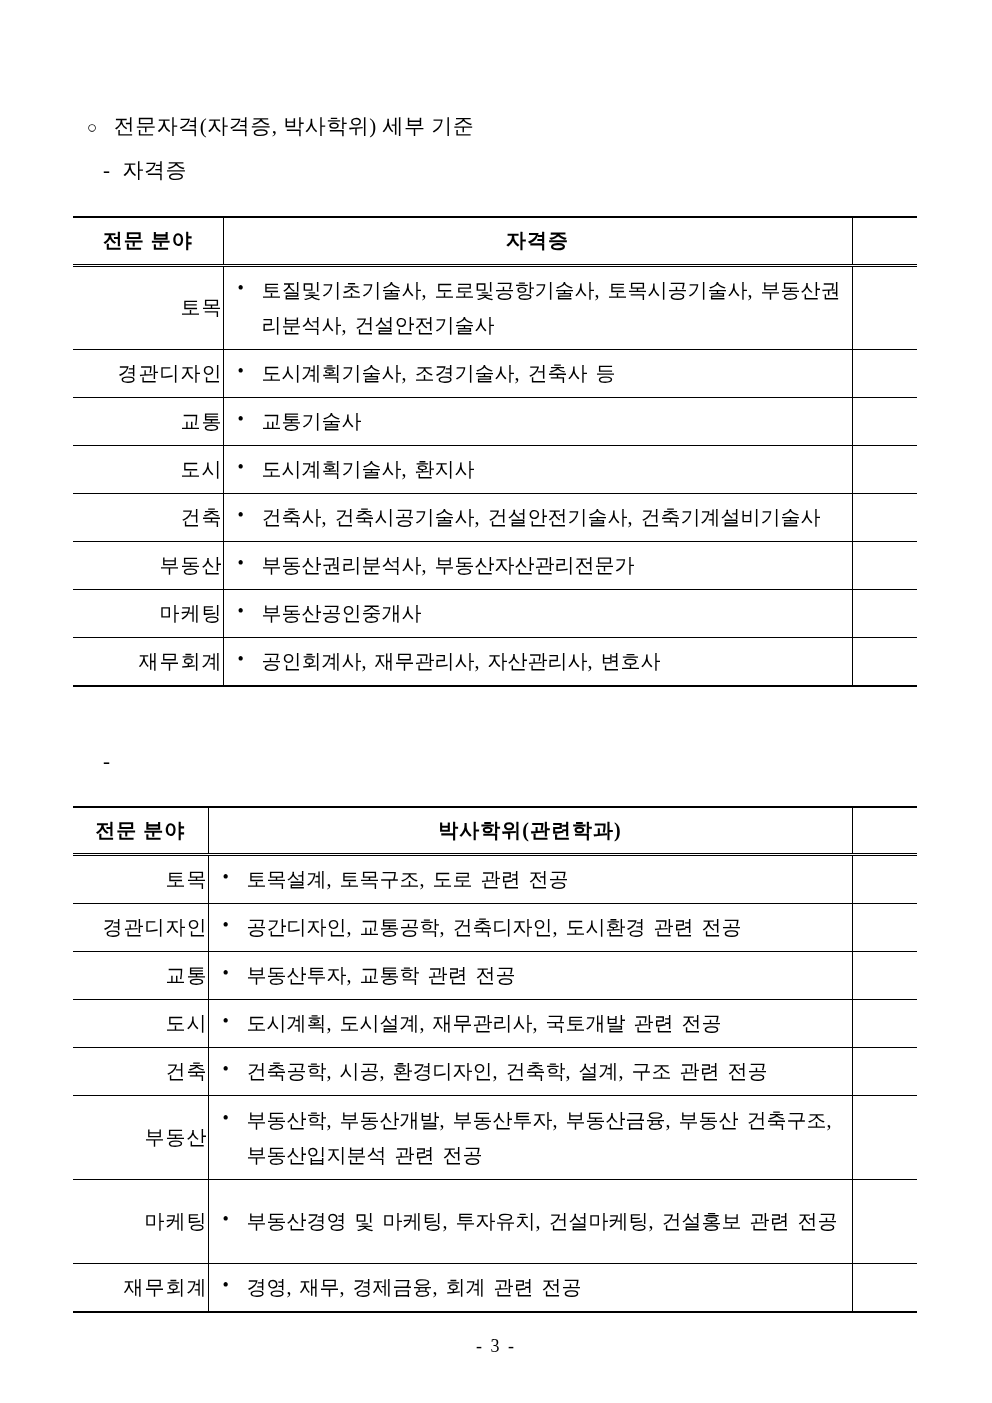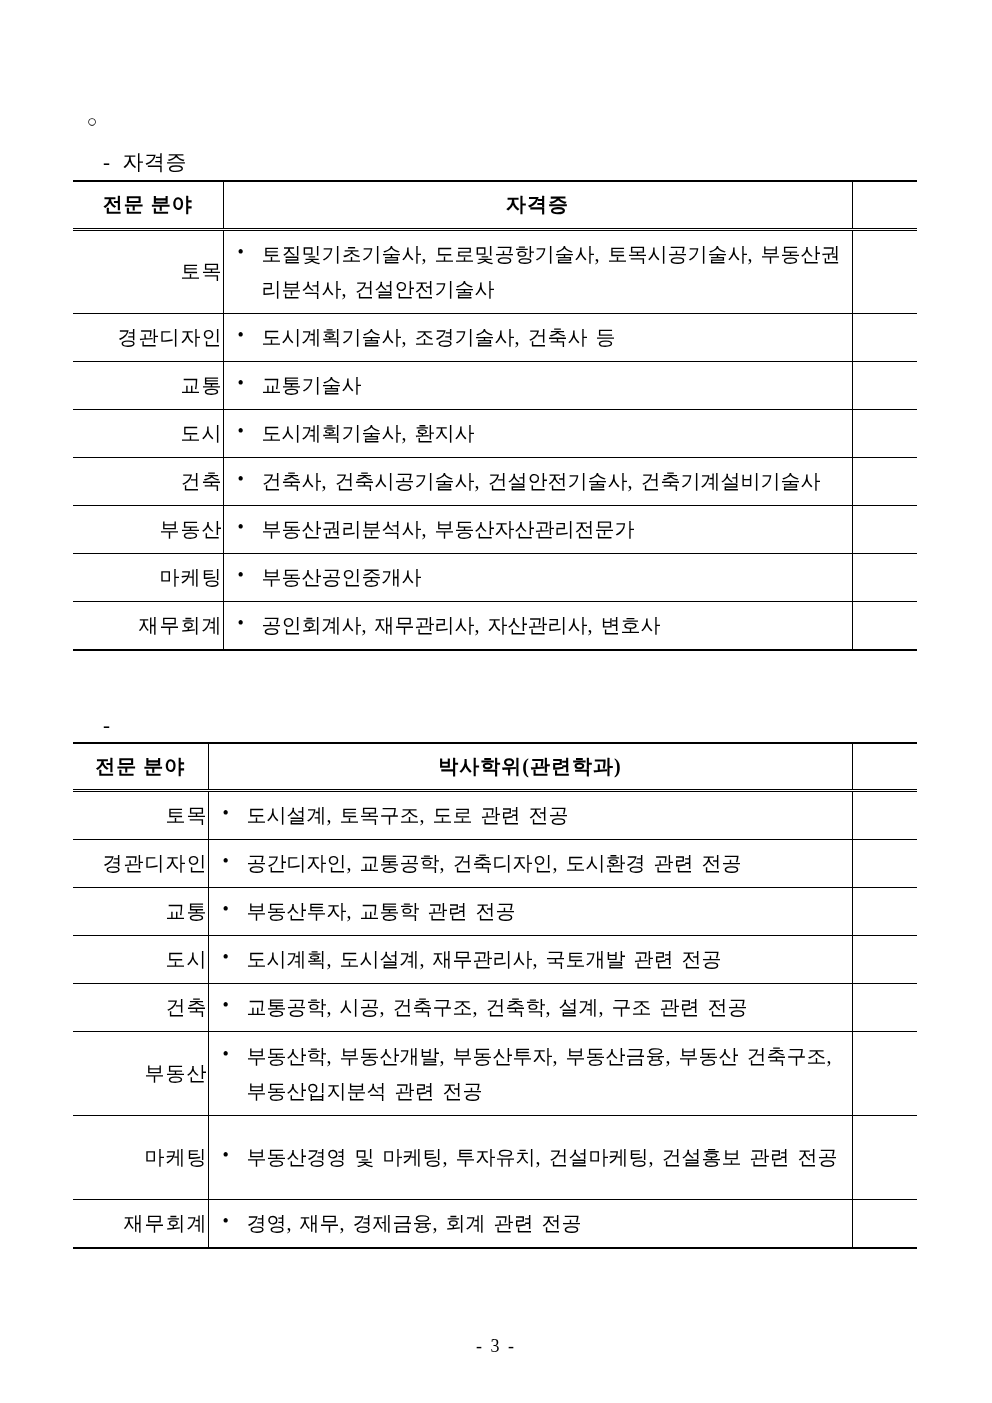--- a/index.html
+++ b/index.html
@@ -28,21 +28,21 @@
     margin: 16px 0 0 30px;
     display: flex;
     align-items: baseline;
   }
   .sub-line .marker { margin-right: 12px; }
   .sub-line-2 { margin-top: 62px; }
 
   table {
     border-collapse: collapse;
     width: 844px;
-    margin-top: 4px;
+    margin-top: 32px;
     table-layout: fixed;
     font-size: 20px;
   }
   table { border-top: 2px solid #000; border-bottom: 2px solid #000; }
   th, td { border: none; }
   thead th {
     border-bottom: 3px double #000;
     font-weight: bold;
     text-align: center;
     height: 48px;
@@ -86,20 +86,21 @@
     letter-spacing: 2px;
   }
 </style>
 </head>
 <body>
 
 <div class="page">
 
   <div class="heading-line">
     <span class="marker">○</span>
+    <span>전문자격(자격증, 박사학위) 세부 기준</span>
   </div>
 
   <div class="sub-line">
     <span class="marker">-</span>
     <span>자격증</span>
   </div>
 
   <table class="t1">
     <colgroup>
       <col class="col-field">
@@ -187,21 +188,21 @@
       <tr>
         <th class="field-head">전문 분야</th>
         <th class="content-head">박사학위(관련학과)</th>
         <th></th>
       </tr>
     </thead>
     <tbody>
       <tr class="h1">
         <td class="field-cell">토목</td>
         <td class="content-cell">
-          <div class="content-inner"><span class="bullet">•</span><span>도시설계, 토목구조, 도로 관련 전공</span></div>
+          <div class="content-inner"><span class="bullet">•</span><span>토목설계, 토목구조, 도로 관련 전공</span></div>
         </td>
         <td></td>
       </tr>
       <tr class="h1">
         <td class="field-cell">경관디자인</td>
         <td class="content-cell">
           <div class="content-inner"><span class="bullet">•</span><span>공간디자인, 교통공학, 건축디자인, 도시환경 관련 전공</span></div>
         </td>
         <td></td>
       </tr>
@@ -215,21 +216,21 @@
       <tr class="h1">
         <td class="field-cell">도시</td>
         <td class="content-cell">
           <div class="content-inner"><span class="bullet">•</span><span>도시계획, 도시설계, 재무관리사, 국토개발 관련 전공</span></div>
         </td>
         <td></td>
       </tr>
       <tr class="h1">
         <td class="field-cell">건축</td>
         <td class="content-cell">
-          <div class="content-inner"><span class="bullet">•</span><span>교통공학, 시공, 건축구조, 건축학, 설계, 구조 관련 전공</span></div>
+          <div class="content-inner"><span class="bullet">•</span><span>건축공학, 시공, 환경디자인, 건축학, 설계, 구조 관련 전공</span></div>
         </td>
         <td></td>
       </tr>
       <tr class="h2">
         <td class="field-cell">부동산</td>
         <td class="content-cell">
           <div class="content-inner"><span class="bullet">•</span><span>부동산학, 부동산개발, 부동산투자, 부동산금융, 부동산 건축구조, 부동산입지분석 관련 전공</span></div>
         </td>
         <td></td>
       </tr>

